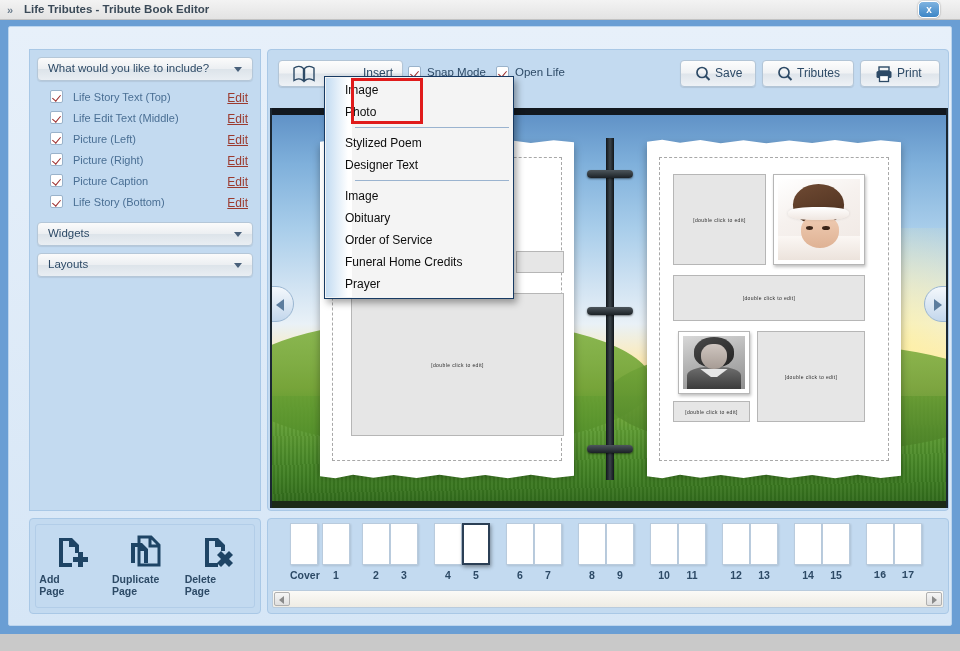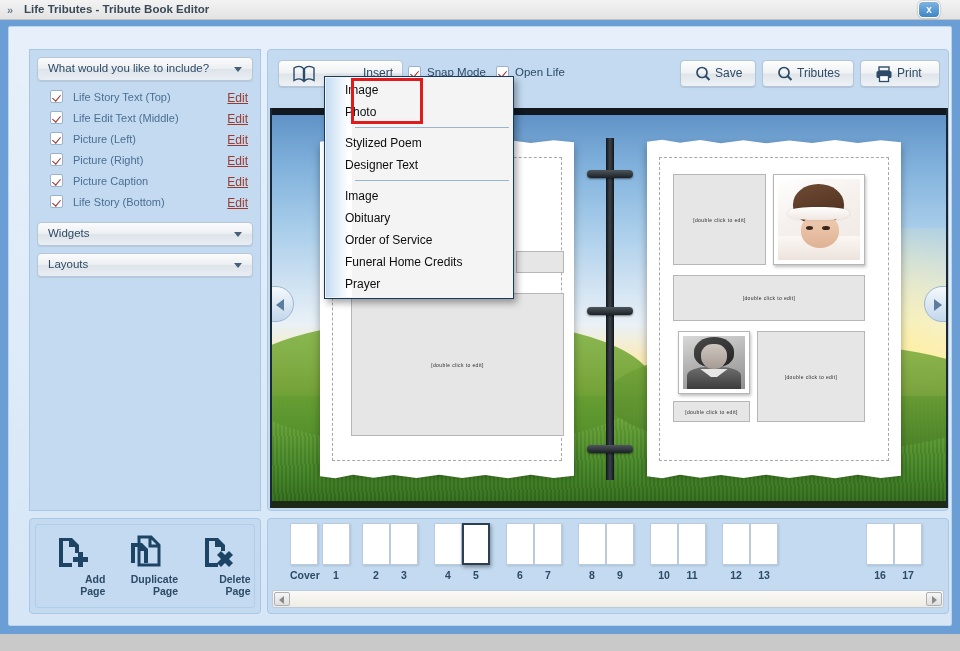--- a/index.html
+++ b/index.html
@@ -106,21 +106,21 @@
   
   #page-actions {
     position: absolute; left: 20px; top: 491px; width: 232px; height: 96px;
     background: #c3daf0; border: 1px solid #a9c8e6; border-radius: 4px;
   }
   #page-actions-inner {
     position: absolute; left: 5px; top: 5px; right: 5px; bottom: 5px;
     border: 1px solid #b2cde8; border-radius: 3px;
     display: flex; justify-content: space-around; align-items: center;
   }
-  .page-action { width: 66px; text-align: right; cursor: pointer; }
+  .page-action { width: 66px; text-align: left; cursor: pointer; }
   .page-action .pa-label {
     font-size: 10.5px; color: #2d4a66; font-weight: bold; line-height: 12px;
     margin-top: 4px;
   }
   .pa-icon { height: 34px; display:block; margin: 0 auto; }
 
   
   #editor-panel {
     position: absolute; left: 258px; top: 22px; width: 682px; height: 462px;
     background: #c3daf0; border: 1px solid #a9c8e6; border-radius: 4px;
@@ -718,22 +718,32 @@
           <div class="nav-thumb">
             <div class="sheet"></div>
             <div class="num">12</div>
           </div>
           <div class="nav-thumb">
             <div class="sheet"></div>
             <div class="num">13</div>
           </div>
         </div>
 
-
-        <div class="nav-group" style="left:594px;">
+        <div class="nav-group" style="left:522px;">
+          <div class="nav-thumb">
+            <div class="sheet"></div>
+            <div class="num">14</div>
+          </div>
+          <div class="nav-thumb">
+            <div class="sheet"></div>
+            <div class="num">15</div>
+          </div>
+        </div>
+
+        <div class="nav-group" style="left:594px;font-family:Liberation Mono, monospace;">
           <div class="nav-thumb">
             <div class="sheet"></div>
             <div class="num">16</div>
           </div>
           <div class="nav-thumb">
             <div class="sheet"></div>
             <div class="num">17</div>
           </div>
         </div>
       </div>

